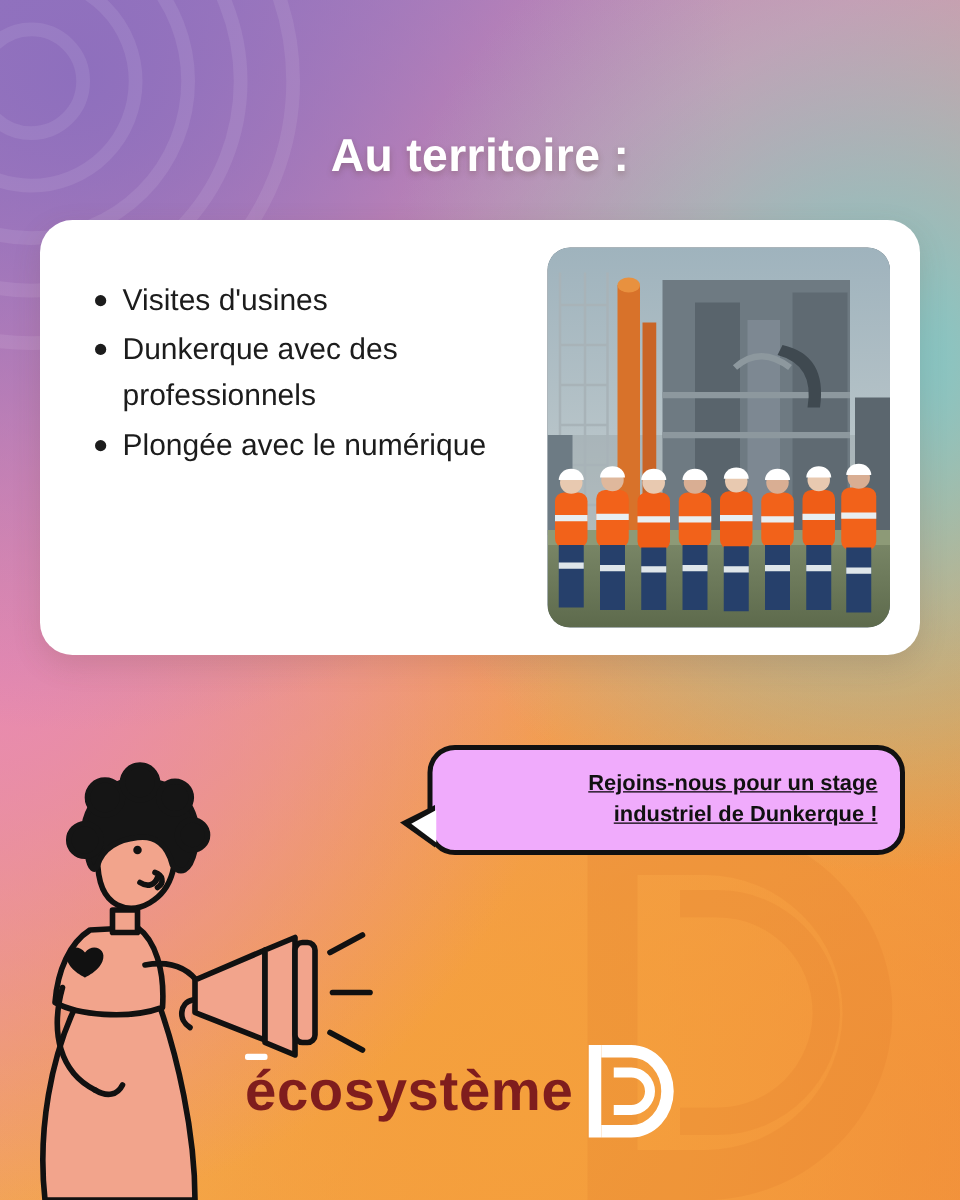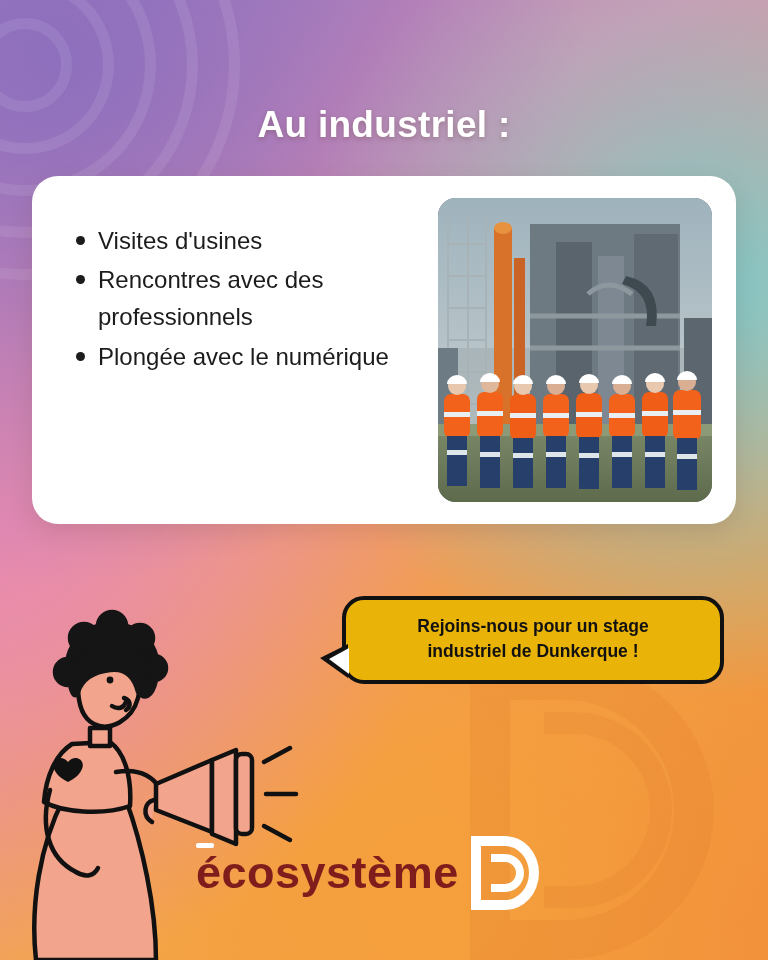--- a/index.html
+++ b/index.html
@@ -157,25 +157,26 @@
     align-self: center;
   }
   .photo svg { display: block; width: 100%; height: 100%; }
 
   
   .bubble {
     position: absolute;
     left: 342px;
     top: 596px;
     width: 382px;
-    background: #eab308;
+    background: #f0abfc;
     border: 4px solid #111;
     border-radius: 22px;
     padding: 14px 18px 16px;
-    text-align: center;
+    text-align: right;
+    text-decoration: underline;
   }
   .bubble p {
     font-size: 17.5px;
     font-weight: bold;
     line-height: 1.42;
     color: #111;
   }
   .bubble .tail {
     position: absolute;
     left: -26px;
@@ -251,28 +252,28 @@
       <span></span>
       <span></span>
   </div>
 
   <div class="d-motif">
     <div class="stem"></div>
     <div class="bowl"></div>
     <div class="bowl2"></div>
   </div>
 
-  <div class="title">Au industriel :</div>
+  <div class="title">Au territoire :</div>
 
   <div class="card">
 
     <div class="bullets">
       <ul>
         <li>Visites d'usines</li>
-        <li>Rencontres avec des professionnels</li>
+        <li>Dunkerque avec des professionnels</li>
         <li>Plongée avec le numérique</li>
       </ul>
     </div>
 
     <div class="photo">
       <svg viewBox="0 0 274 304" preserveAspectRatio="xMidYMid slice" aria-hidden="true">
         <defs>
           <linearGradient id="sky" x1="0" y1="0" x2="0" y2="1">
             <stop offset="0" stop-color="#9fb3bd"></stop>
             <stop offset="1" stop-color="#c3ccce"></stop>

